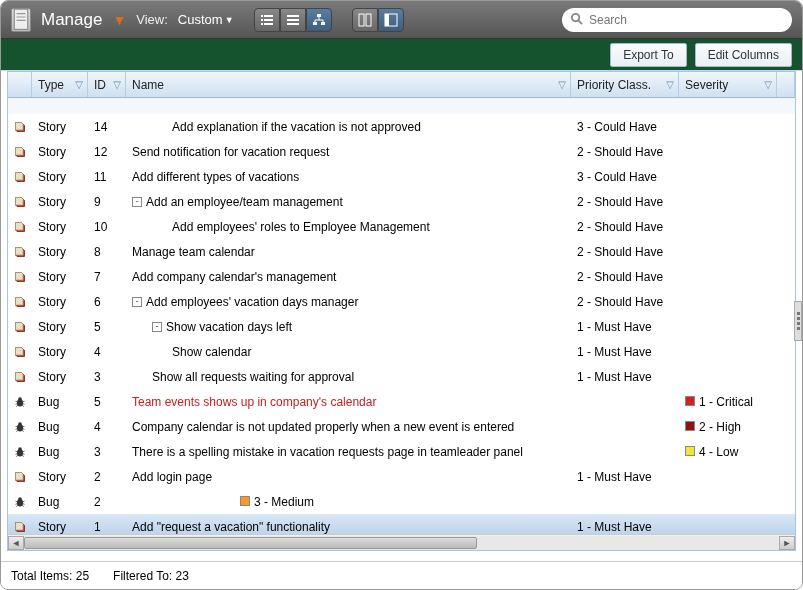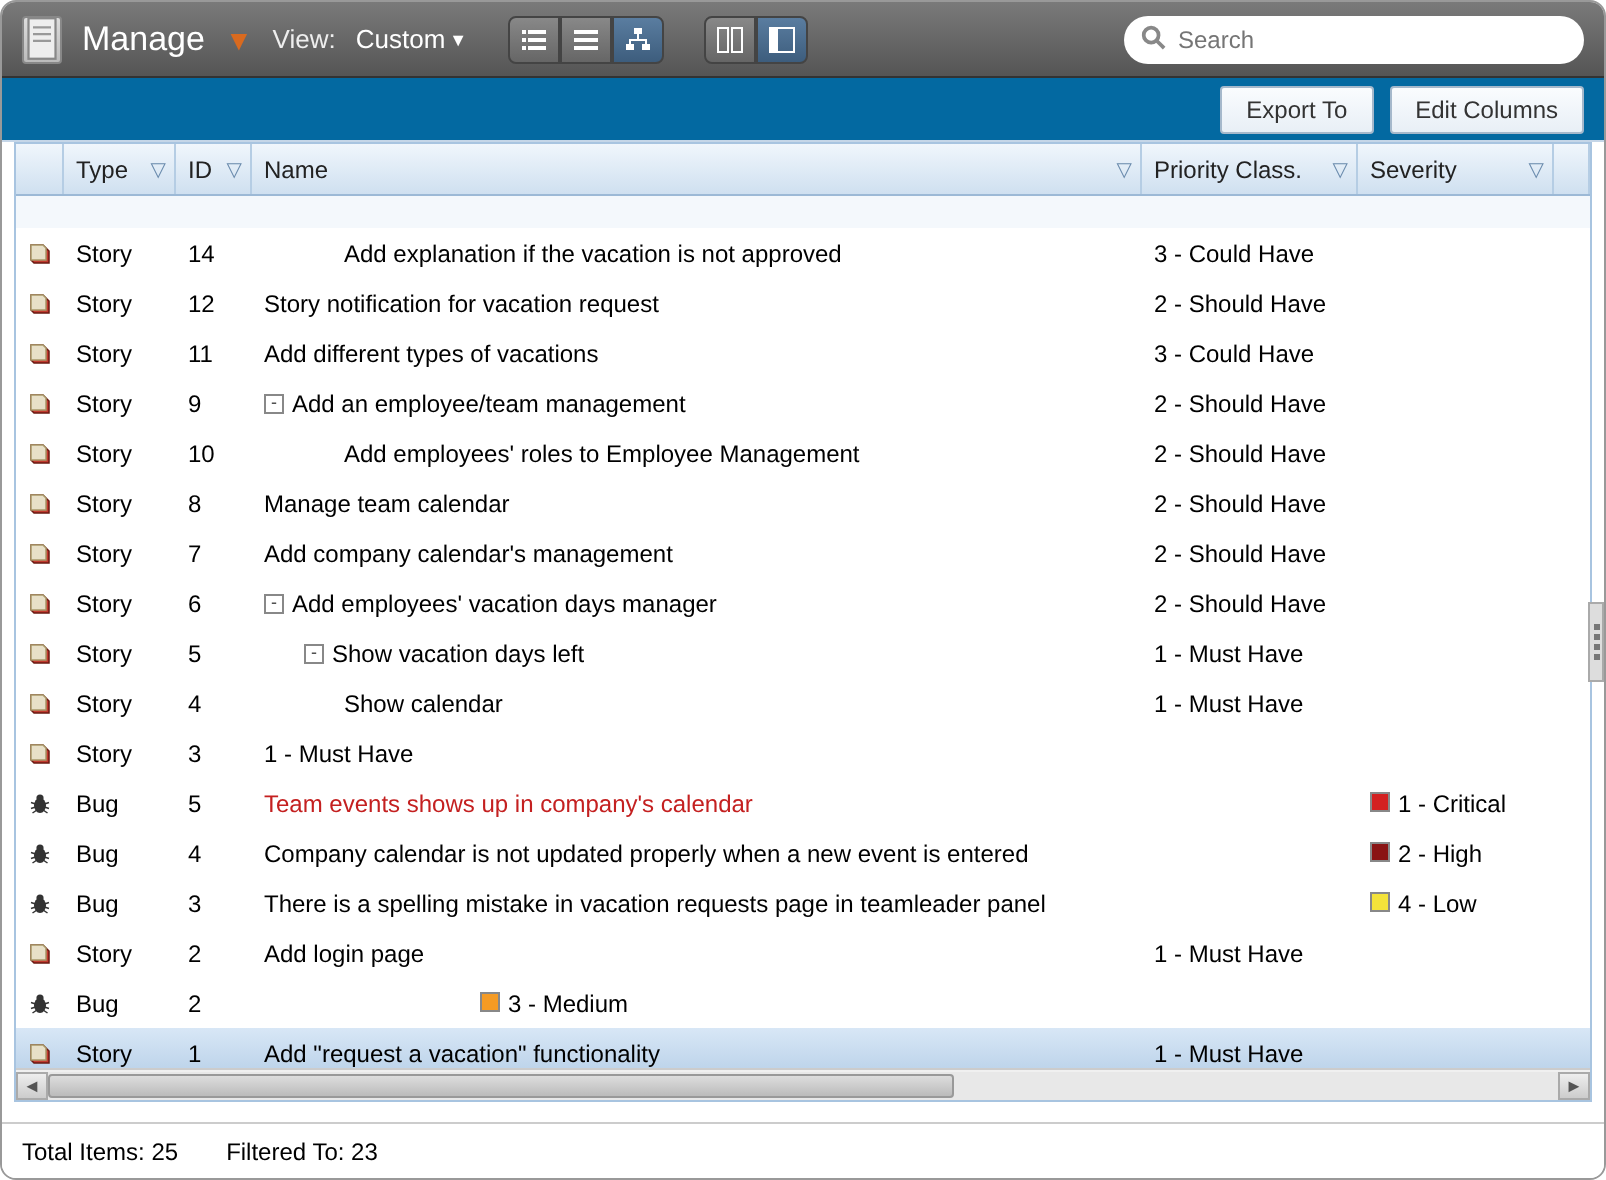--- a/index.html
+++ b/index.html
@@ -20,21 +20,21 @@
 .tb-btn { width: 26px; height: 24px; background: linear-gradient(#888,#666); border: 1px solid #444; display:flex; align-items:center; justify-content:center; cursor: pointer; }
 .tb-btn.first { border-radius: 4px 0 0 4px; }
 .tb-btn.last { border-radius: 0 4px 4px 0; }
 .tb-btn.active { background: linear-gradient(#5a7da0,#3d5d7d); }
 .tb-btn svg { width: 14px; height: 14px; }
 
 .search-box { margin-left: auto; background: #fff; border-radius: 12px; height: 24px; width: 230px; display:flex; align-items:center; padding: 0 8px; gap: 6px; }
 .search-box input { border: none; outline: none; font-size: 12px; flex:1; background: transparent; color:#888; }
 
 
-.toolbar2 { height: 32px; display:flex; justify-content:flex-end; align-items:center; gap:8px; padding: 0 10px; border-bottom: 1px solid #c5d6e8; background: #0369a1; }
+.toolbar2 { height: 32px; display:flex; justify-content:flex-end; align-items:center; gap:8px; padding: 0 10px; border-bottom: 1px solid #c5d6e8; background: #14532d; }
 .action-btn { height: 24px; border: 1px solid #a5b8cb; background: linear-gradient(#fafcfe,#e8eff6); padding: 0 12px; font-size: 12px; color: #333; border-radius: 2px; cursor: pointer; }
 
 
 .grid { position: absolute; top: 70px; bottom: 38px; left: 6px; right: 6px; border: 1px solid #a8c4e0; overflow: hidden; background:#fff;}
 .ghead { display:flex; height: 26px; background: linear-gradient(#f0f6fc,#cfe0f0); border-bottom: 1px solid #9cb9d6; font-size: 12px; color: #222; }
 .gh { display:flex; align-items:center; padding: 0 6px; border-right: 1px solid #b5cde4; position:relative; cursor:pointer; }
 .gh .filt { position:absolute; right:4px; color:#6a8bad; font-size:10px; }
 .c-icon{width:24px;}
 .c-type{width:56px;}
 .c-id{width:38px;}
@@ -197,21 +197,21 @@
           <div class="cell icon-cell c-icon">
             <svg class="story-icon" viewBox="0 0 16 16">
               <path d="M2 2 L10 2 L14 6 L14 14 L4 14 L2 12 Z" fill="#c43a2f" stroke="#6a1a12"></path>
               <path d="M2 2 L10 2 L12 4 L12 12 L2 12 Z" fill="#e8e0c8" stroke="#a89868"></path>
             </svg>
           </div>
           <div class="cell c-type">Story</div>
           <div class="cell c-id">12</div>
           <div class="cell c-name">
             <div class="name-inner" style="padding-left: 0px;">
-              <span>Story notification for vacation request</span>
+              <span>Send notification for vacation request</span>
             </div>
           </div>
           <div class="cell c-prio">2 - Should Have</div>
           <div class="cell c-sev"></div>
           <div class="cell c-last"></div>
         </div>
         <div class="row">
           <div class="cell icon-cell c-icon">
             <svg class="story-icon" viewBox="0 0 16 16">
               <path d="M2 2 L10 2 L14 6 L14 14 L4 14 L2 12 Z" fill="#c43a2f" stroke="#6a1a12"></path>
@@ -360,20 +360,25 @@
         </div>
         <div class="row">
           <div class="cell icon-cell c-icon">
             <svg class="story-icon" viewBox="0 0 16 16">
               <path d="M2 2 L10 2 L14 6 L14 14 L4 14 L2 12 Z" fill="#c43a2f" stroke="#6a1a12"></path>
               <path d="M2 2 L10 2 L12 4 L12 12 L2 12 Z" fill="#e8e0c8" stroke="#a89868"></path>
             </svg>
           </div>
           <div class="cell c-type">Story</div>
           <div class="cell c-id">3</div>
+          <div class="cell c-name">
+            <div class="name-inner" style="padding-left: 20px;">
+              <span>Show all requests waiting for approval</span>
+            </div>
+          </div>
           <div class="cell c-prio">1 - Must Have</div>
           <div class="cell c-sev"></div>
           <div class="cell c-last"></div>
         </div>
         <div class="row">
           <div class="cell icon-cell c-icon">
             <svg class="story-icon" viewBox="0 0 16 16">
               <ellipse cx="8" cy="9" rx="4" ry="5" fill="#333"></ellipse>
               <circle cx="8" cy="4" r="2.4" fill="#333"></circle>
               <line x1="2" y1="7" x2="5" y2="8" stroke="#333"></line>

